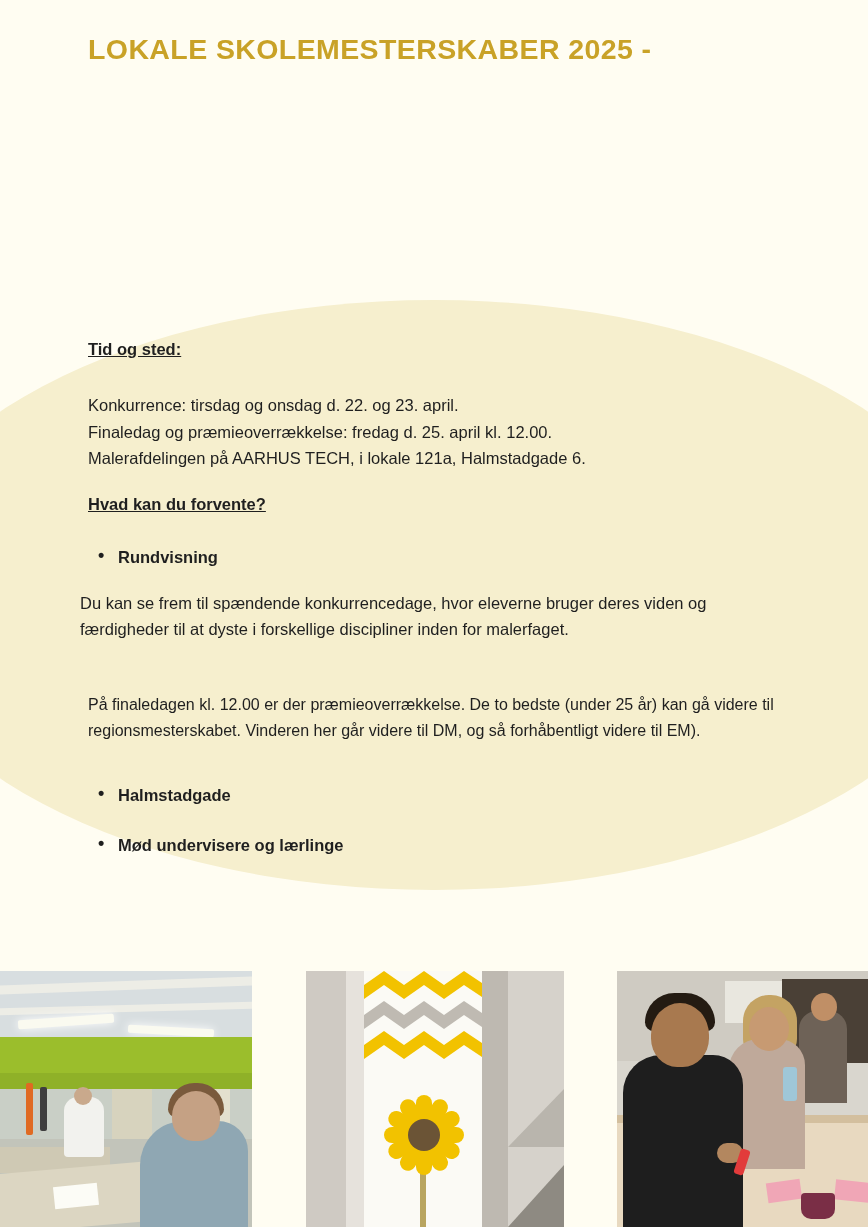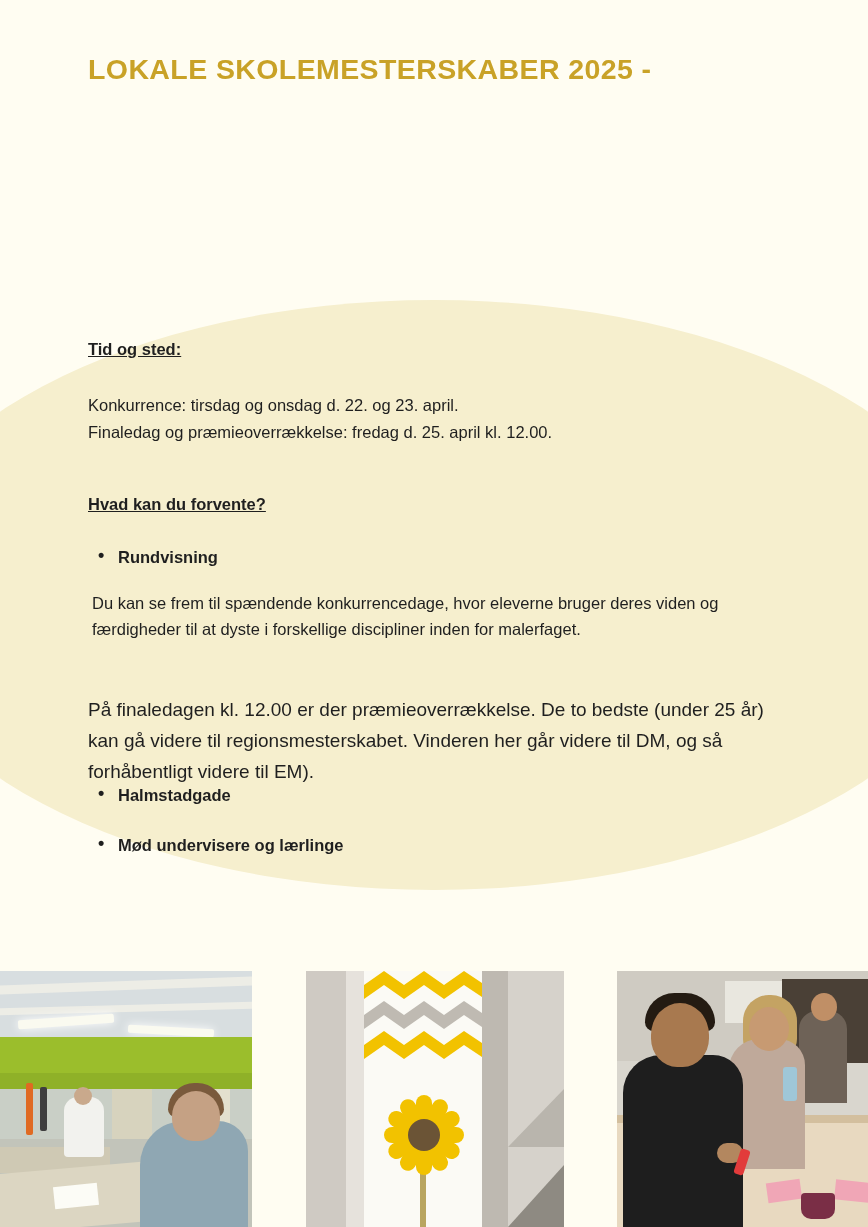--- a/index.html
+++ b/index.html
@@ -30,21 +30,21 @@
   }
 
   .content {
     position: relative;
     z-index: 2;
     padding: 0 88px;
   }
 
   .title {
     margin: 0;
-    padding-top: 52px;
+    padding-top: 32px;
     font-size: 28.5px;
     font-weight: bold;
     letter-spacing: 0.4px;
     color: #C9A227;
     line-height: 1.25;
   }
 
   .subtitle {
     margin: 16px 0 0 0;
     font-size: 18.5px;
@@ -103,34 +103,34 @@
     left: 10px;
     top: -2px;
     font-size: 18px;
     line-height: 1.1;
   }
 
   .b-konkurrence { position: absolute; left: 88px; top: 548px; }
 
   .para1 {
     position: absolute;
-    left: 92px;
+    left: 80px;
     top: 573px;
     width: 700px;
     font-size: 16.5px;
     line-height: 1.62;
     color: #1F1F1F;
   }
 
   .para2 {
     position: absolute;
     left: 88px;
     top: 676px;
     width: 710px;
-    font-size: 19px;
+    font-size: 16px;
     line-height: 1.62;
     color: #1F1F1F;
   }
 
   .b-rundvisning { position: absolute; left: 88px; top: 786px; }
   .b-moed { position: absolute; left: 88px; top: 836px; }
 
   
   .photos {
     position: absolute;
@@ -224,20 +224,21 @@
 
 <div class="content">
   <h1 class="title">LOKALE SKOLEMESTERSKABER 2025 -</h1>
 </div>
 
 <h2 class="section-heading h-tid">Tid og sted:</h2>
 
 <div class="when-block">
   <div>Konkurrence: tirsdag og onsdag d. 22. og 23. april.</div>
   <div>Finaledag og præmieoverrækkelse: fredag d. 25. april kl. 12.00.</div>
+  <div>Malerafdelingen på AARHUS TECH, i lokale 121a, Halmstadgade 6.</div>
 </div>
 
 <h2 class="section-heading h-expect">Hvad kan du forvente?</h2>
 
 <div class="bullet-item b-konkurrence">Rundvisning</div>
 
 <p class="para1">Du kan se frem til spændende konkurrencedage, hvor eleverne bruger deres viden og færdigheder til at dyste i forskellige discipliner inden for malerfaget.</p>
 <p class="para2">På finaledagen kl. 12.00 er der præmieoverrækkelse. De to bedste (under 25 år) kan gå videre til regionsmesterskabet. Vinderen her går videre til DM, og så forhåbentligt videre til EM).</p>
 
 <div class="bullet-item b-rundvisning">Halmstadgade</div>

